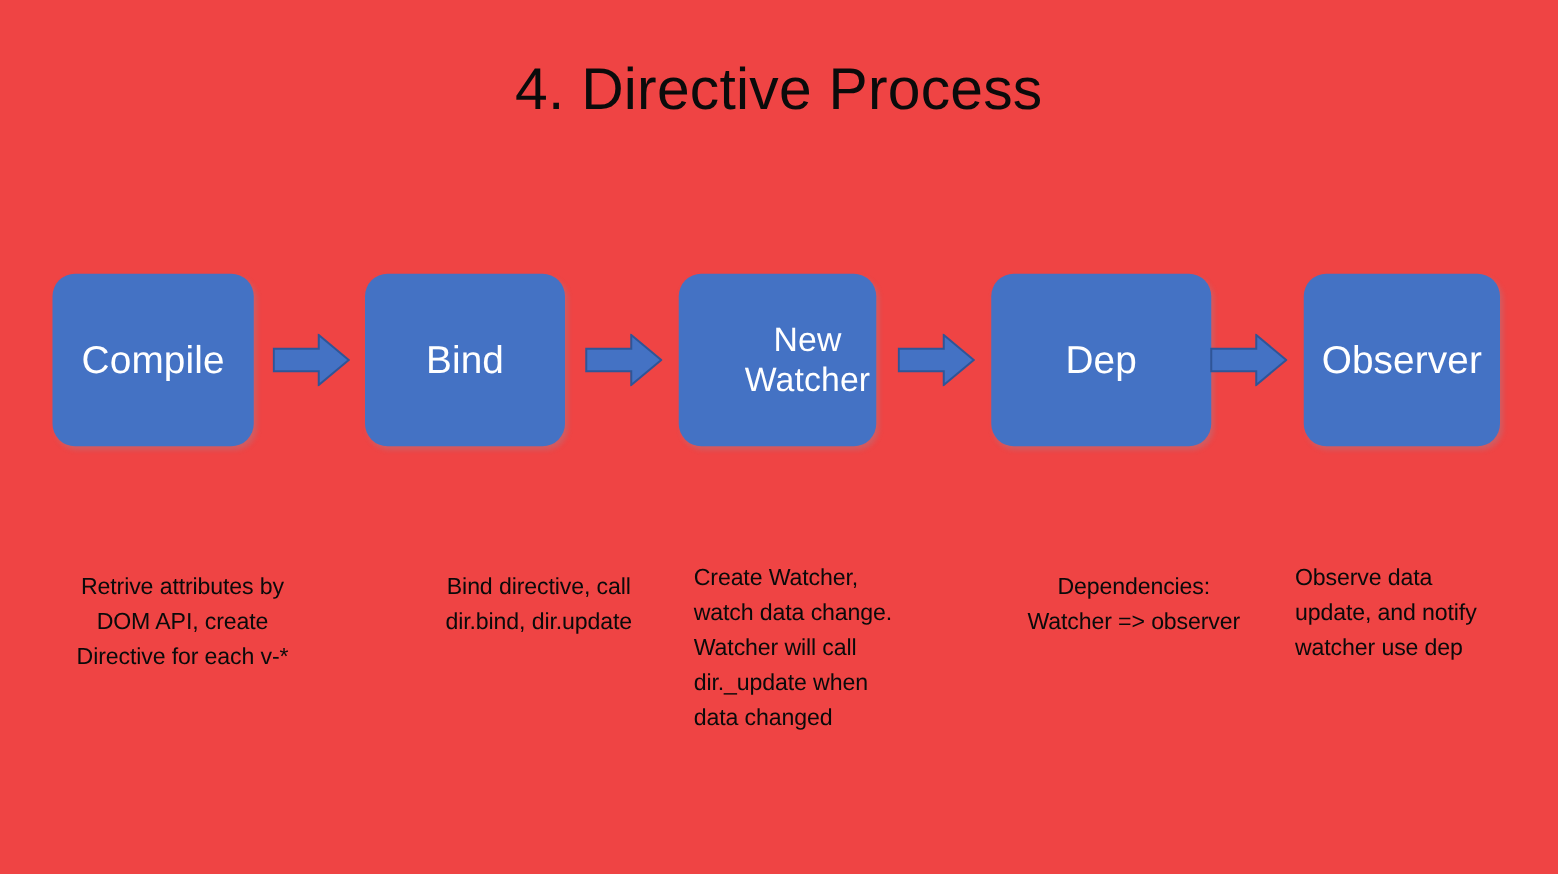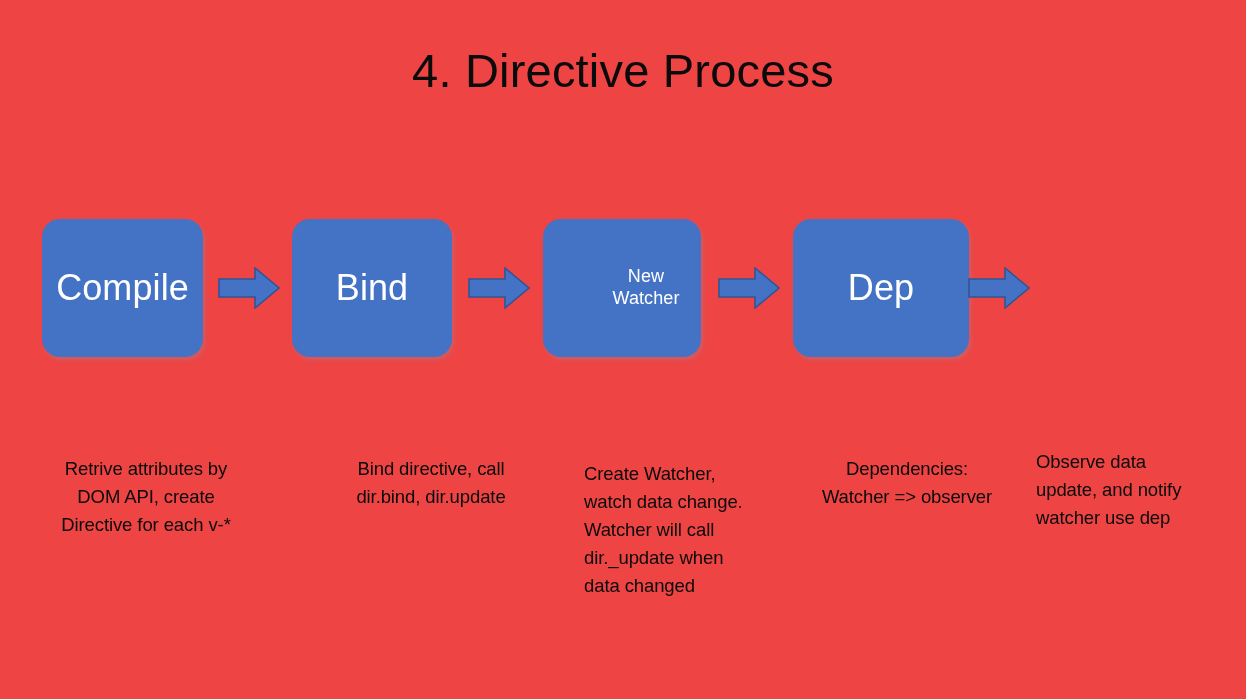--- a/index.html
+++ b/index.html
@@ -56,30 +56,30 @@
     border-radius: 18px;
     box-shadow: 2px 3px 4px rgba(140,150,170,0.30);
     display: flex;
     align-items: center;
     justify-content: center;
     box-sizing: border-box;
   }
 
   .flow-node-label {
     color: #ffffff;
-    font-size: 36px;
+    font-size: 31px;
     font-weight: 400;
     line-height: 1.12;
     text-align: center;
     padding: 0 6px;
     white-space: pre-line;
     letter-spacing: 0.1px;
   }
   .flow-node.two-line .flow-node-label {
-    font-size: 18px;
+    font-size: 27px;
     line-height: 1.2;
     margin-left: 48px;
   }
 
   
   .node-0 { left: 42px;   width: 161px; }
   .node-1 { left: 292px;  width: 160px; }
   .node-2 { left: 543px;  width: 158px; }
   .node-3 { left: 793px;  width: 176px; }
   .node-4 { left: 1043px; width: 157px; }
@@ -113,21 +113,21 @@
     font-size: 18.5px;
     font-weight: 400;
     line-height: 1.52;
     color: #0a0a0a;
     white-space: pre-line;
     letter-spacing: -0.1px;
   }
 
   .caption-0 { left: 22px;   width: 248px; text-align: center; }
   .caption-1 { left: 304px;  width: 230px; text-align: center; margin-left: 12px; }
-  .caption-2 { left: 584px;  width: 205px; text-align: left; top: -7px; margin-top: 12px; }
+  .caption-2 { left: 555px;  width: 205px; text-align: left; top: -7px; }
   .caption-3 { left: 792px;  width: 230px; text-align: center; }
   .caption-4 { left: 1036px; width: 200px; text-align: left; top: -7px; }
 </style>
 </head>
 <body>
 
 <div id="slide">
 
   <div id="slide-title">4. Directive Process</div>
 
@@ -167,20 +167,23 @@
     <div class="flow-node node-3">
       <span class="flow-node-label">Dep</span>
     </div>
 
     <div class="flow-arrow arrow-3">
       <svg viewBox="0 0 62 42" xmlns="http://www.w3.org/2000/svg">
         <polygon points="1,12 37,12 37,1 61,21 37,41 37,30 1,30" fill="#4472C4" stroke="#2F5597" stroke-width="1.6" stroke-linejoin="miter"></polygon>
       </svg>
     </div>
 
+    <div class="flow-node node-4">
+      <span class="flow-node-label">Observer</span>
+    </div>
 
   </div>
 
   <div id="caption-row">
     <div class="caption caption-0">Retrive attributes by
 DOM API, create
 Directive  for each v-*</div>
     <div class="caption caption-1">Bind directive, call
 dir.bind, dir.update</div>
     <div class="caption caption-2">Create Watcher,

